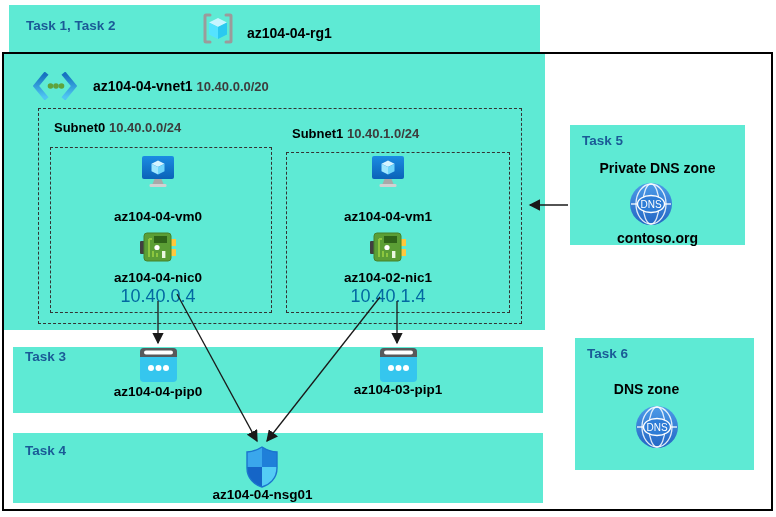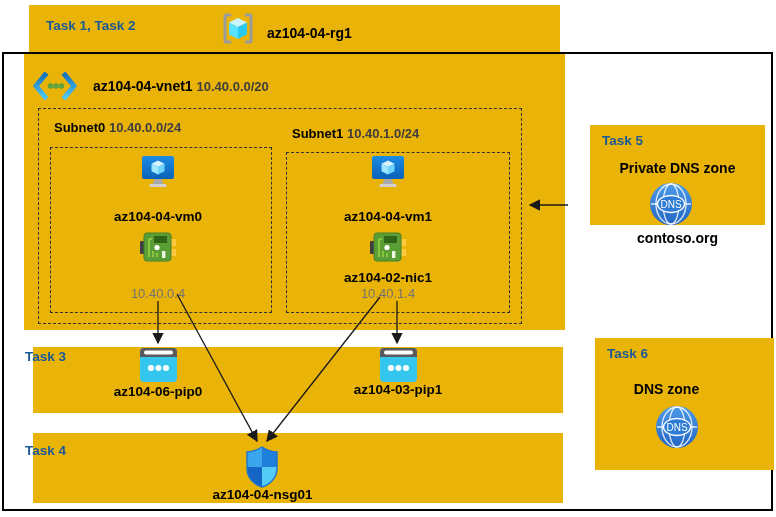--- a/index.html
+++ b/index.html
@@ -1,26 +1,26 @@
 <!DOCTYPE html>
 <html><head>
 <meta charset="utf-8">
 <style>
   html,body{margin:0;padding:0;background:#fff;}
   #canvas{position:relative;width:776px;height:517px;background:#fff;overflow:hidden;
           font-family:"Liberation Sans",sans-serif;color:#000;}
-  .panel{position:absolute;background:#eab308;margin-left:20px;}
+  .panel{position:absolute;background:#5eead4;}
   .bigrect{position:absolute;left:2px;top:52px;width:771px;height:459px;
            border:2px solid #000;box-sizing:border-box;background:transparent;}
   .dashed{position:absolute;border:1px dashed #333;box-sizing:border-box;}
   .task-heading{position:absolute;font-weight:bold;font-size:13.5px;color:#1A5A96;white-space:nowrap;}
   .lbl{position:absolute;font-weight:bold;font-size:13.5px;color:#000;white-space:nowrap;}
   .lbl .cidr{font-weight:bold;color:#3D3D3D;font-size:13px;}
   .ctr{text-align:center;}
-  .plain{position:absolute;font-weight:normal;font-size:13px;color:#737373;white-space:nowrap;}
+  .plain{position:absolute;font-weight:normal;font-size:18px;color:#0369a1;white-space:nowrap;}
   .icon{position:absolute;}
   svg{display:block;}
   #arrow-layer{position:absolute;left:0;top:0;z-index:6;pointer-events:none;}
 </style>
 </head>
 <body>
 
 <div id="canvas">
 
   <div class="panel" style="left:9px;top:5px;width:531px;height:47px;">
@@ -89,20 +89,21 @@
       <rect x="0" y="11" width="6" height="13" rx="1" fill="#404040"></rect>
       <rect x="30" y="9" width="6" height="7" fill="#FFC83D"></rect>
       <rect x="30" y="19" width="6" height="7" fill="#FFC83D"></rect>
       <rect x="4" y="3" width="27" height="28" rx="3" fill="#5B9E35" stroke="#47822A"></rect>
       <rect x="14" y="6" width="13" height="7" fill="#2F6419"></rect>
       <path d="M9,9 V27 M9,9 H12 M13,21 V27 M17,23 V27" fill="none" stroke="#8CC63F" stroke-width="2"></path>
       <circle cx="17" cy="17.5" r="2.6" fill="#fff"></circle>
       <rect x="22" y="21" width="3.4" height="7" fill="#EDF7E2"></rect>
     </svg>
   </span>
+  <span class="lbl ctr" style="left:88px;top:270px;width:140px;">az104-04-nic0</span>
   <span class="plain ctr" style="left:88px;top:286px;width:140px;">10.40.0.4</span>
 
   <span class="icon" style="left:371px;top:156px;">
     <svg width="34" height="33" viewBox="0 0 34 33">
       <rect x="1" y="0" width="32" height="23" rx="2" fill="url(#scr)"></rect>
       <polygon points="17,4.5 23.5,7.8 17,11.1 10.5,7.8" fill="#D6F4FF"></polygon>
       <polygon points="10.5,7.8 17,11.1 17,18.6 10.5,15.3" fill="#9FE7FF"></polygon>
       <polygon points="23.5,7.8 23.5,15.3 17,18.6 17,11.1" fill="#6ED4FB"></polygon>
       <polygon points="13.5,23 20.5,23 22.5,28 11.5,28" fill="#A9A9A9"></polygon>
       <rect x="8.5" y="28" width="17" height="3" rx="1.2" fill="#D2D2D2"></rect>
@@ -131,21 +132,21 @@
   <span class="icon" style="left:140px;top:348px;">
     <svg width="37" height="34" viewBox="0 0 37 34">
       <rect x="0" y="0" width="37" height="34" rx="4" fill="#35C6EE"></rect>
       <path d="M4,0 H33 Q37,0 37,4 V9 H0 V4 Q0,0 4,0 Z" fill="#58595B"></path>
       <rect x="4" y="2.5" width="29" height="4" rx="2" fill="#fff"></rect>
       <circle cx="11" cy="20" r="3" fill="#fff"></circle>
       <circle cx="18.5" cy="20" r="3" fill="#fff"></circle>
       <circle cx="26" cy="20" r="3" fill="#fff"></circle>
     </svg>
   </span>
-  <span class="lbl ctr" style="left:88px;top:384px;width:140px;">az104-06-pip0</span>
+  <span class="lbl ctr" style="left:88px;top:384px;width:140px;">az104-04-pip0</span>
 
   <span class="icon" style="left:380px;top:348px;">
     <svg width="37" height="34" viewBox="0 0 37 34">
       <rect x="0" y="0" width="37" height="34" rx="4" fill="#35C6EE"></rect>
       <path d="M4,0 H33 Q37,0 37,4 V9 H0 V4 Q0,0 4,0 Z" fill="#58595B"></path>
       <rect x="4" y="2.5" width="29" height="4" rx="2" fill="#fff"></rect>
       <circle cx="11" cy="20" r="3" fill="#fff"></circle>
       <circle cx="18.5" cy="20" r="3" fill="#fff"></circle>
       <circle cx="26" cy="20" r="3" fill="#fff"></circle>
     </svg>
@@ -166,21 +167,21 @@
         <rect x="0" y="0" width="17" height="21" fill="#3AA7EC"></rect>
         <rect x="17" y="0" width="17" height="21" fill="#1F7FD9"></rect>
         <rect x="0" y="21" width="17" height="21" fill="#1565C7"></rect>
         <rect x="17" y="21" width="17" height="21" fill="#54CCF5"></rect>
       </g>
       <path d="M17,1 C12.5,3.8 6.5,5.8 2,6 V22 C2,32.5 9.5,38.8 17,41 C24.5,38.8 32,32.5 32,22 V6 C27.5,5.8 21.5,3.8 17,1 Z" fill="none" stroke="#1B74CE" stroke-width="1.4"></path>
     </svg>
   </span>
   <span class="lbl ctr" style="left:190px;top:487px;width:145px;">az104-04-nsg01</span>
 
-  <div class="panel" style="left:570px;top:125px;width:175px;height:100px;">
+  <div class="panel" style="left:570px;top:125px;width:175px;height:120px;">
     <span class="task-heading" style="left:12px;top:8px;">Task 5</span>
     <span class="lbl ctr" style="left:0;top:35px;width:175px;font-size:14px;">Private DNS zone</span>
     <span class="icon" style="left:59px;top:57px;">
       <svg width="44" height="44" viewBox="0 0 44 44">
         <defs>
             <linearGradient id="dnsg" x1="0" y1="0" x2="0" y2="1">
           <stop offset="0" stop-color="#4D9BE8"></stop>
               <stop offset="1" stop-color="#2366C4"></stop>
             </linearGradient>
           </defs>

